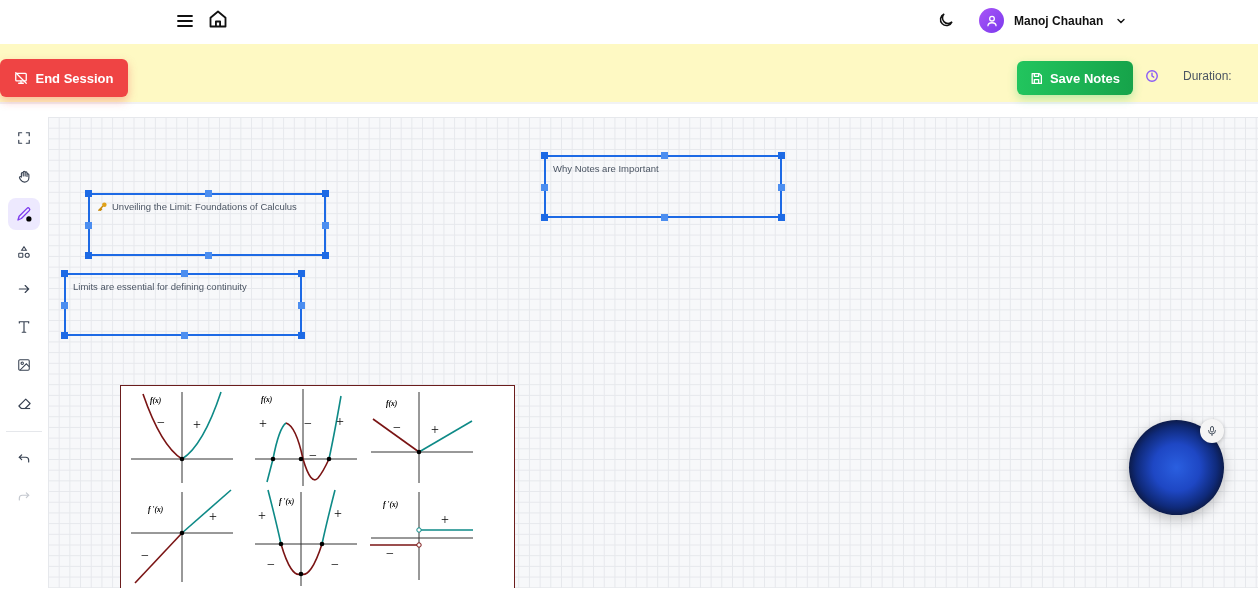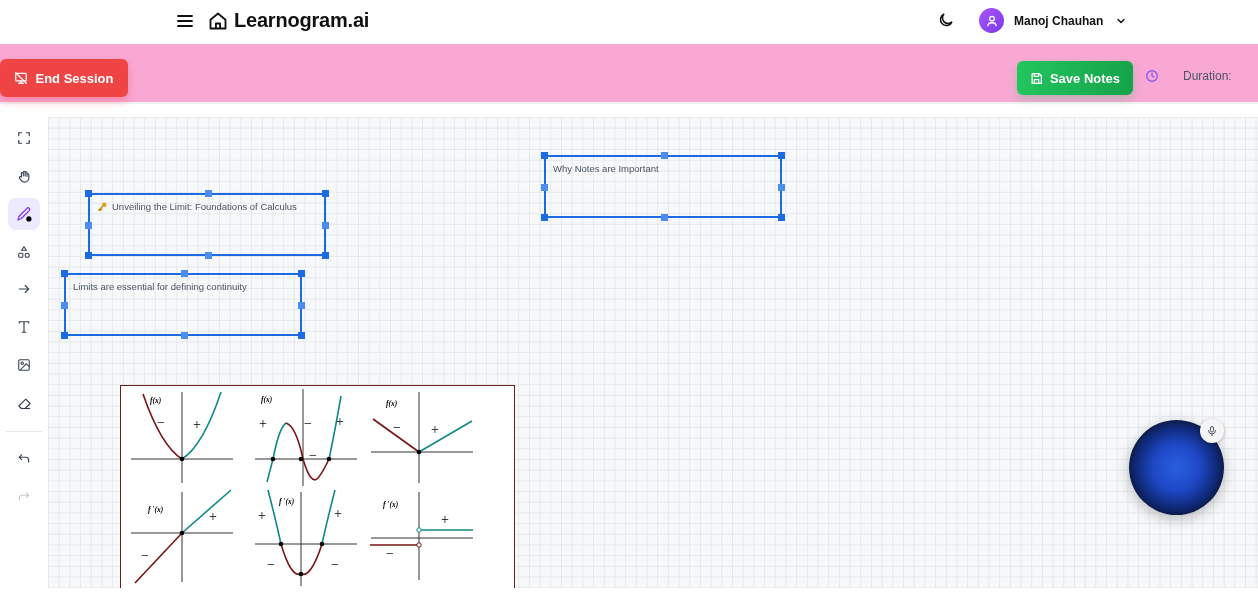--- a/index.html
+++ b/index.html
@@ -7,21 +7,21 @@
   .topbar { position: absolute; left: 0; top: 0; width: 1258px; height: 44px; background: #fff; }
   .menu-btn { position: absolute; left: 176px; top: 12px; width: 18px; height: 18px; cursor: pointer; }
   .brand { position: absolute; left: 208px; top: 9px; display: flex; align-items: center; gap: 6px; }
   .brand-title { font-size: 20px; font-weight: 700; color: #111; letter-spacing: -0.2px; }
   .theme-btn { position: absolute; left: 937px; top: 11px; width: 20px; height: 20px; cursor: pointer; }
   .user { position: absolute; left: 979px; top: 8px; display: flex; align-items: center; gap: 10px; cursor: pointer; }
   .avatar { width: 25px; height: 25px; border-radius: 50%; background: linear-gradient(135deg,#a855f7,#7c3aed); display: flex; align-items: center; justify-content: center; }
   .user-name { font-size: 12px; font-weight: 600; color: #111; }
   .chev { width: 12px; height: 12px; margin-left: 2px; }
 
-  .actionbar { position: absolute; left: 0; top: 44px; width: 1258px; height: 60px; background: #f9a8d4; border-bottom: 2px solid #f1f2f4; }
+  .actionbar { position: absolute; left: 0; top: 44px; width: 1258px; height: 60px; background: #fef9c3; border-bottom: 2px solid #f1f2f4; }
   .end-btn { position: absolute; left: 0; top: 15px; width: 128px; height: 38px; border-radius: 6px; background: #ef4444; color: #fff; font-size: 13px; font-weight: 700; display: flex; align-items: center; justify-content: center; gap: 7px; box-shadow: 0 4px 10px rgba(239,68,68,0.35); border: none; cursor: pointer; }
   .save-btn { position: absolute; left: 1017px; top: 17px; width: 116px; height: 34px; border-radius: 6px; background: linear-gradient(90deg,#22c55e,#16a34a); color: #fff; font-size: 13px; font-weight: 700; display: flex; align-items: center; justify-content: center; gap: 7px; box-shadow: 0 4px 10px rgba(34,197,94,0.3); border: none; cursor: pointer; }
   .duration { position: absolute; left: 1145px; top: 24px; display: flex; align-items: center; gap: 24px; }
   .dur-label { font-size: 12px; color: #4b5563; }
   .dur-value { font-size: 14px; font-weight: 700; color: #111; margin-left: 34px; }
 
   .toolbar { position: absolute; left: 0; top: 117px; width: 48px; height: 471px; background: #fff; }
   .tool { position: absolute; left: 8px; width: 32px; height: 32px; border-radius: 8px; display: flex; align-items: center; justify-content: center; cursor: pointer; }
   .tool.active { background: #ede9fe; }
   .tool-sep { position: absolute; left: 6px; top: 314px; width: 36px; height: 1px; background: #e5e7eb; }
@@ -49,21 +49,20 @@
   <div class="menu-btn">
     <svg width="18" height="18" viewBox="0 0 18 18">
         <path d="M2 4h14M2 9h14M2 14h14" stroke="#111" stroke-width="1.8" stroke-linecap="round"></path>
       </svg>
   </div>
   <div class="brand">
     <svg width="20" height="20" viewBox="0 0 24 24" fill="none" stroke="#111" stroke-width="2.2" stroke-linejoin="round">
         <path d="M3 10.5L12 3l9 7.5V21H3z"></path>
         <path d="M9.5 21v-6h5v6"></path>
       </svg>
-    <span class="brand-title">Learnogram.ai</span>
   </div>
   <div class="theme-btn">
     <svg width="18" height="18" viewBox="0 0 24 24" fill="none" stroke="#111" stroke-width="2" stroke-linecap="round">
         <path d="M20 14.5A8 8 0 1 1 9.5 4a6.5 6.5 0 0 0 10.5 10.5z"></path>
       </svg>
   </div>
   <div class="user">
     <div class="avatar">
       <svg width="14" height="14" viewBox="0 0 24 24" fill="none" stroke="#fff" stroke-width="2.2">
           <circle cx="12" cy="8" r="4"></circle>

